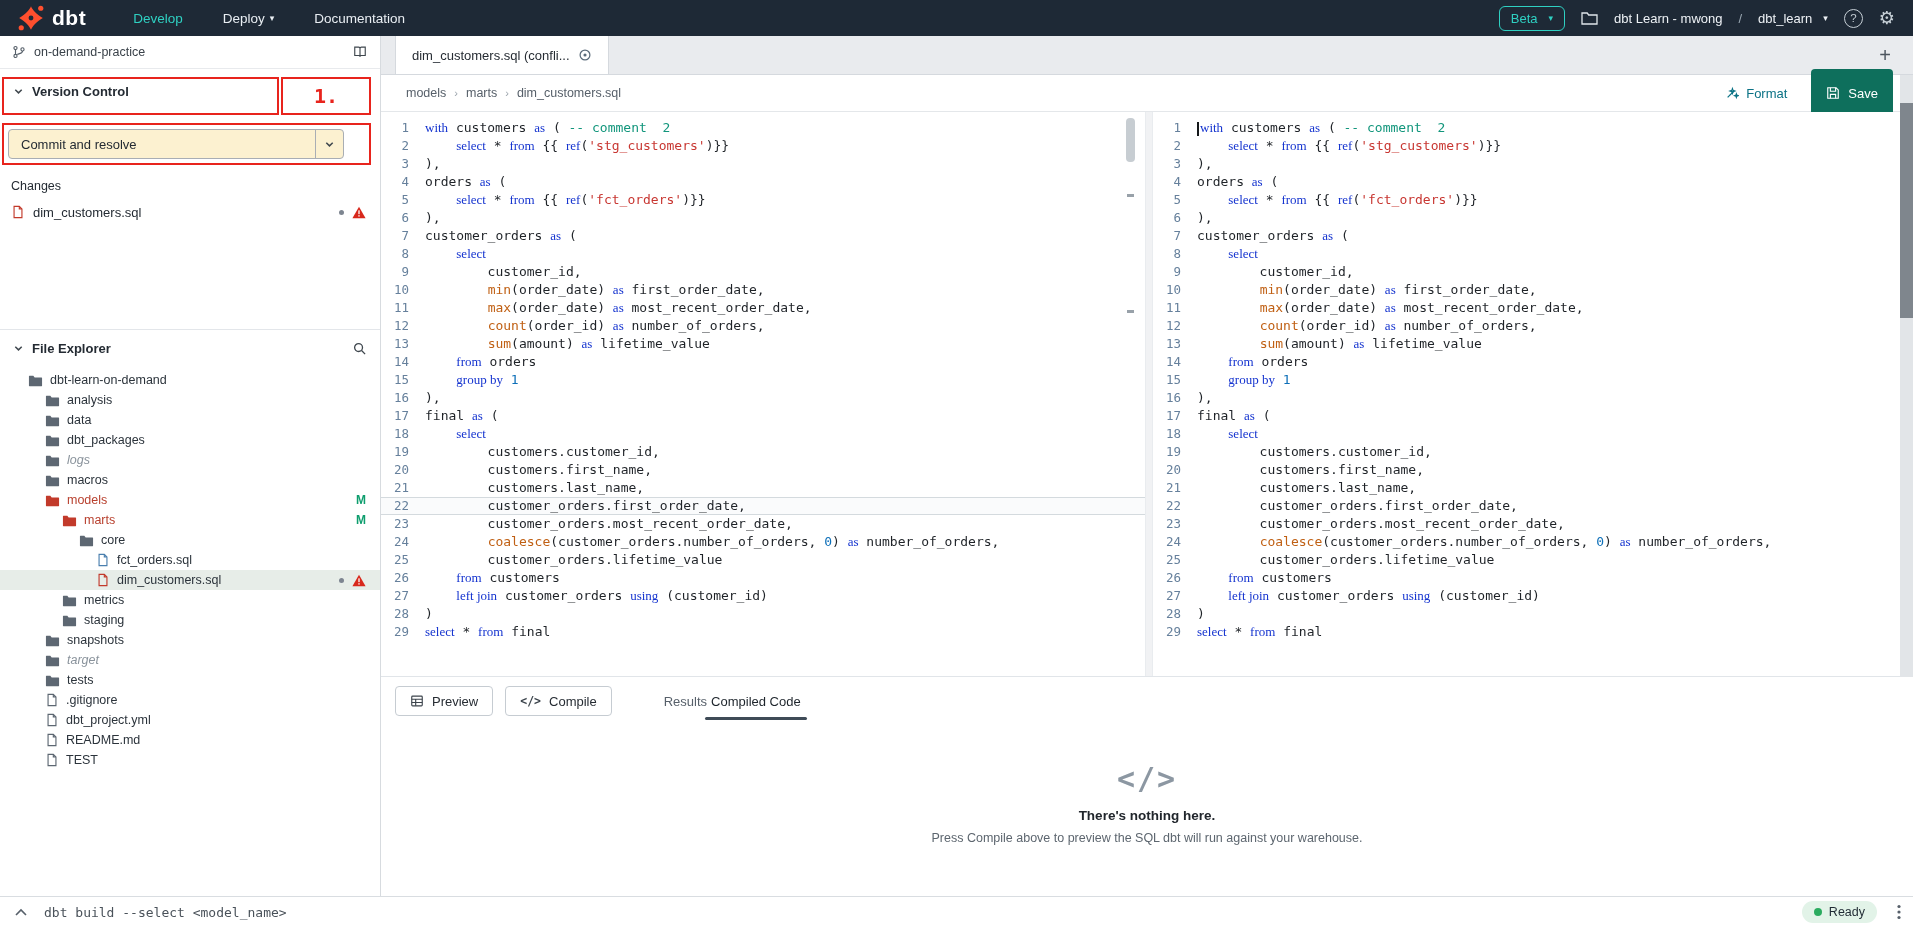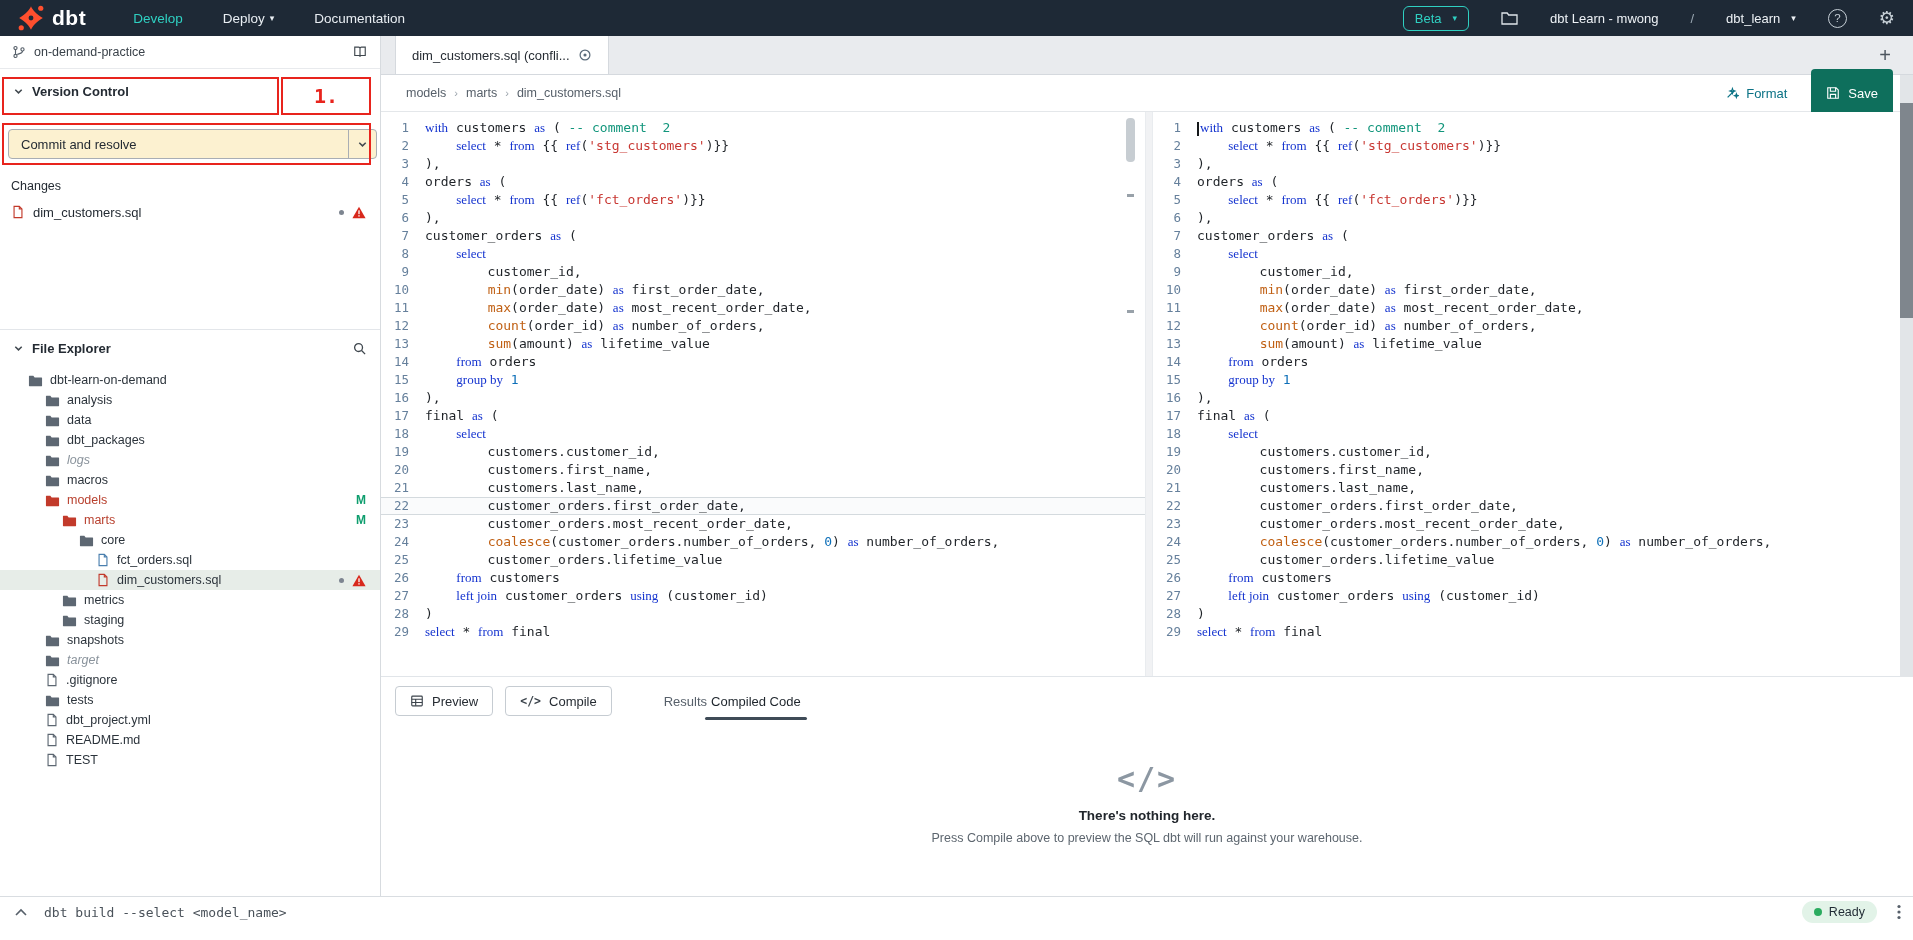--- a/index.html
+++ b/index.html
@@ -11,38 +11,38 @@
   }
 
   
   .topnav { height:36px; background:#1e2936; display:flex; align-items:center; padding:0 18px; }
   .logo { display:flex; align-items:center; gap:8px; margin-right:44px; cursor:pointer; }
   .logo-text { color:#fff; font-weight:bold; font-size:21px; letter-spacing:.5px; }
   .nav-items { display:flex; height:49px; }
   .nav-item { height:49px; display:flex; align-items:center; padding:0 3px; margin-right:34px; color:#e9eef3; font-size:13.5px; cursor:pointer; }
   .nav-item.active { color:#2fd0c2; box-shadow:inset 0 -3px 0 #2fd0c2; }
   .chev { font-size:9px; margin-left:5px; }
-  .top-right { margin-left:auto; display:flex; align-items:center; gap:32px;text-align:right; }
+  .top-right { margin-left:auto; display:flex; align-items:center; gap:16px;text-align:right; }
   .beta-pill { border:1.5px solid #2fd0c2; color:#2fd0c2; border-radius:6px; padding:4px 11px; font-size:13px; display:flex; align-items:center; gap:6px; cursor:pointer; }
   .account { display:flex; align-items:center; gap:6px; color:#eef2f6; font-size:13px; cursor:pointer; }
   .acct-sep { color:#9aa7b2; font-size:13px; }
   .help-circle { width:19px; height:19px; border:1.5px solid #c6cfd6; border-radius:50%; display:flex; align-items:center; justify-content:center; color:#c6cfd6; font-size:11.5px; cursor:pointer; }
   .gear { color:#c6cfd6; font-size:18px; line-height:1; cursor:pointer; }
 
   
   .layout { display:flex; height:860px; }
 
   
   .sidebar { width:381px; border-right:1px solid #d7dbdf; background:#fff; position:relative; flex-shrink:0; }
   .branch-row { height:33px; display:flex; align-items:center; gap:8px; padding:0 12px; border-bottom:1px solid #e8eaed; }
   .branch-name { font-size:12.5px; color:#3a424a; flex:1; }
   .vc-section { position:relative; height:260px; }
   .vc-header { height:44px; display:flex; align-items:center; gap:8px; padding:0 13px; cursor:pointer; }
   .vc-title { font-size:13px; font-weight:bold; color:#242b33; }
-  .commit-btn { margin:16px 0 0 8px; width:369px; height:30px; background:#fcf1d0; border:1px solid #a9aeb4; border-radius:4px; display:flex; align-items:stretch; cursor:pointer; padding:0; }
+  .commit-btn { margin:16px 0 0 8px; width:336px; height:30px; background:#fcf1d0; border:1px solid #a9aeb4; border-radius:4px; display:flex; align-items:stretch; cursor:pointer; padding:0; }
   .commit-label { flex:1; text-align:left; display:flex; align-items:center; padding-left:12px; font-size:13px; color:#242b33; }
   .commit-chev { width:28px; border-left:1px solid #a9aeb4; display:flex; align-items:center; justify-content:center; }
   .changes-label { margin:20px 0 0 11px; font-size:12.5px; color:#242b33; }
   .changed-row { margin-top:8px; height:22px; display:flex; align-items:center; gap:8px; padding:0 14px 0 11px; cursor:pointer; }
   .changed-name { font-size:13px; color:#242b33; flex:1; }
   .mod-dot { width:5px; height:5px; border-radius:50%; background:#7d8590; }
   .annotation-box { position:absolute; border:2px solid #e8241d; z-index:30; pointer-events:none; }
   .annotation-num { display:flex; align-items:center; justify-content:center; color:#e8241d; font-weight:bold; font-size:20px; font-family:"DejaVu Sans Mono", monospace; }
 
   .fe-section { border-top:1px solid #e3e6ea; }
@@ -391,35 +391,35 @@
             <span class="t-icon ">
               <svg width="15" height="15" viewBox="0 0 16 16">
                 <path d="M1.5 3h4.2l1.4 1.8h7.4c.3 0 .5.2.5.5v8.2c0 .3-.2.5-.5.5h-13c-.3 0-.5-.2-.5-.5V3.5c0-.3.2-.5.5-.5z" fill="currentColor"></path>
               </svg>
             </span>
             <span class="t-label italic">target</span>
             <span class="t-right"></span>
           </div>
           <div class="tree-row" style="padding-left: 45px;">
             <span class="t-icon ">
+              <svg width="15" height="15" viewBox="0 0 16 16">
+                <path d="M1.5 3h4.2l1.4 1.8h7.4c.3 0 .5.2.5.5v8.2c0 .3-.2.5-.5.5h-13c-.3 0-.5-.2-.5-.5V3.5c0-.3.2-.5.5-.5z" fill="currentColor"></path>
+              </svg>
+            </span>
+            <span class="t-label">tests</span>
+            <span class="t-right"></span>
+          </div>
+          <div class="tree-row" style="padding-left: 45px;">
+            <span class="t-icon ">
               <svg width="14" height="14" viewBox="0 0 16 16">
                 <path d="M3.5 1.5h6l3 3v10h-9z" fill="none" stroke="currentColor" stroke-width="1.3"></path>
                 <path d="M9.5 1.5v3h3" fill="none" stroke="currentColor" stroke-width="1.3"></path>
               </svg>
             </span>
             <span class="t-label">.gitignore</span>
-            <span class="t-right"></span>
-          </div>
-          <div class="tree-row" style="padding-left: 45px;">
-            <span class="t-icon ">
-              <svg width="15" height="15" viewBox="0 0 16 16">
-                <path d="M1.5 3h4.2l1.4 1.8h7.4c.3 0 .5.2.5.5v8.2c0 .3-.2.5-.5.5h-13c-.3 0-.5-.2-.5-.5V3.5c0-.3.2-.5.5-.5z" fill="currentColor"></path>
-              </svg>
-            </span>
-            <span class="t-label">tests</span>
             <span class="t-right"></span>
           </div>
           <div class="tree-row" style="padding-left: 45px;">
             <span class="t-icon ">
               <svg width="14" height="14" viewBox="0 0 16 16">
                 <path d="M3.5 1.5h6l3 3v10h-9z" fill="none" stroke="currentColor" stroke-width="1.3"></path>
                 <path d="M9.5 1.5v3h3" fill="none" stroke="currentColor" stroke-width="1.3"></path>
               </svg>
             </span>
             <span class="t-label">dbt_project.yml</span>

